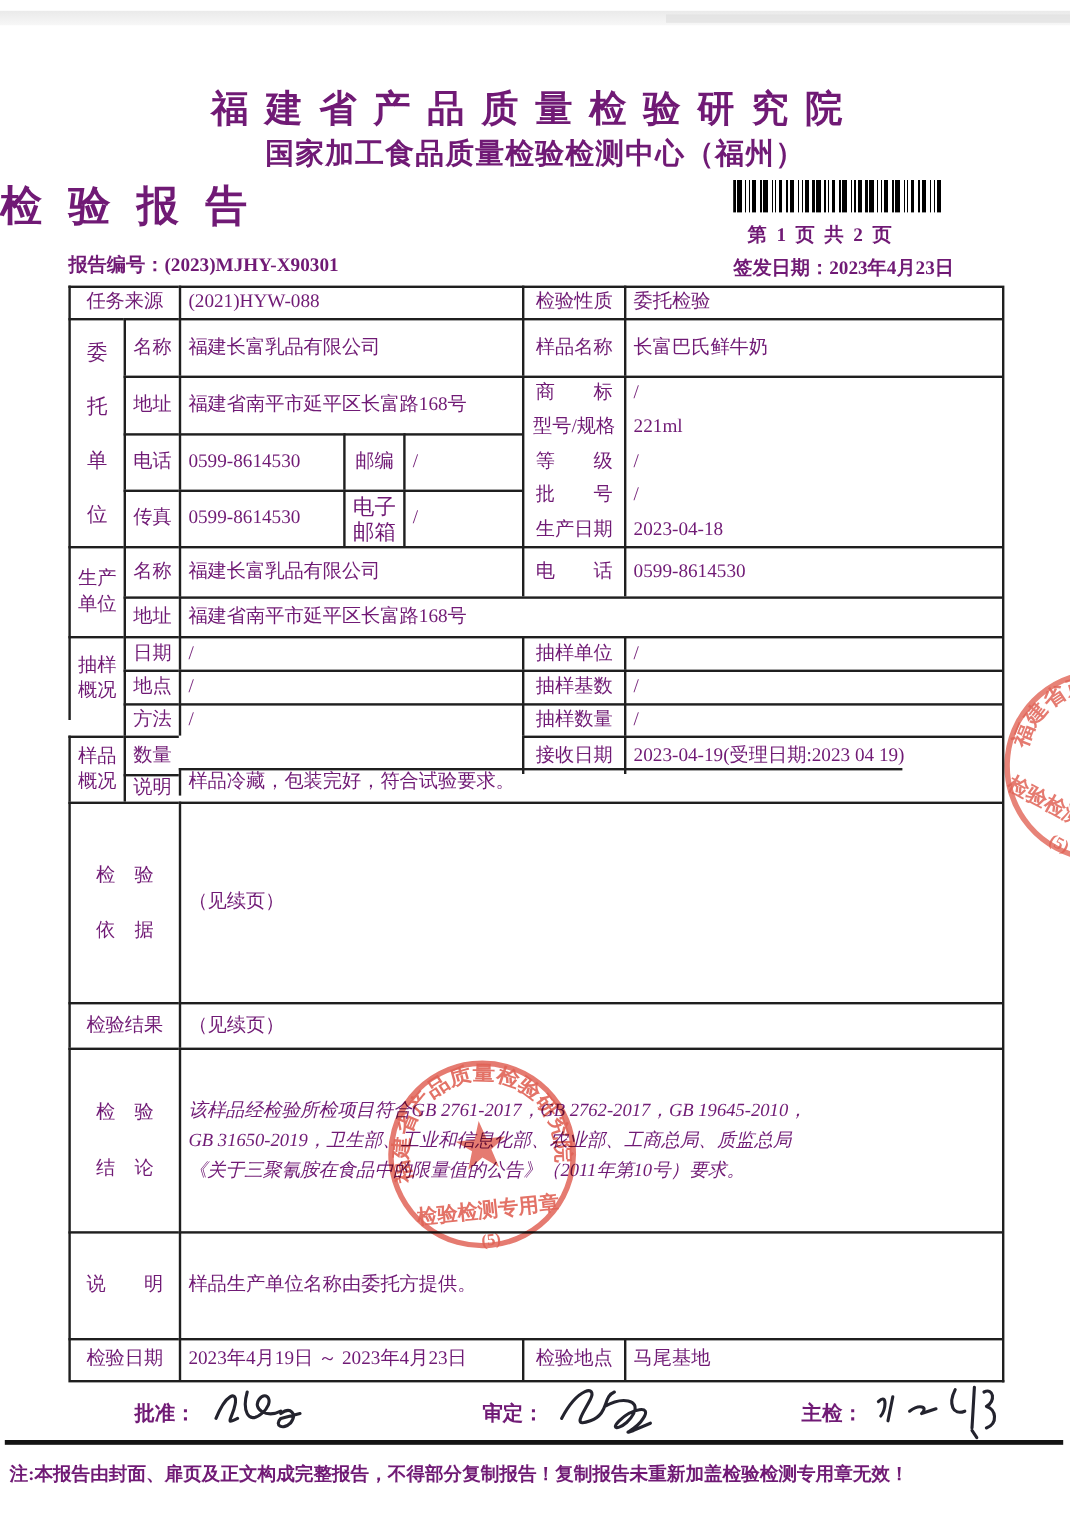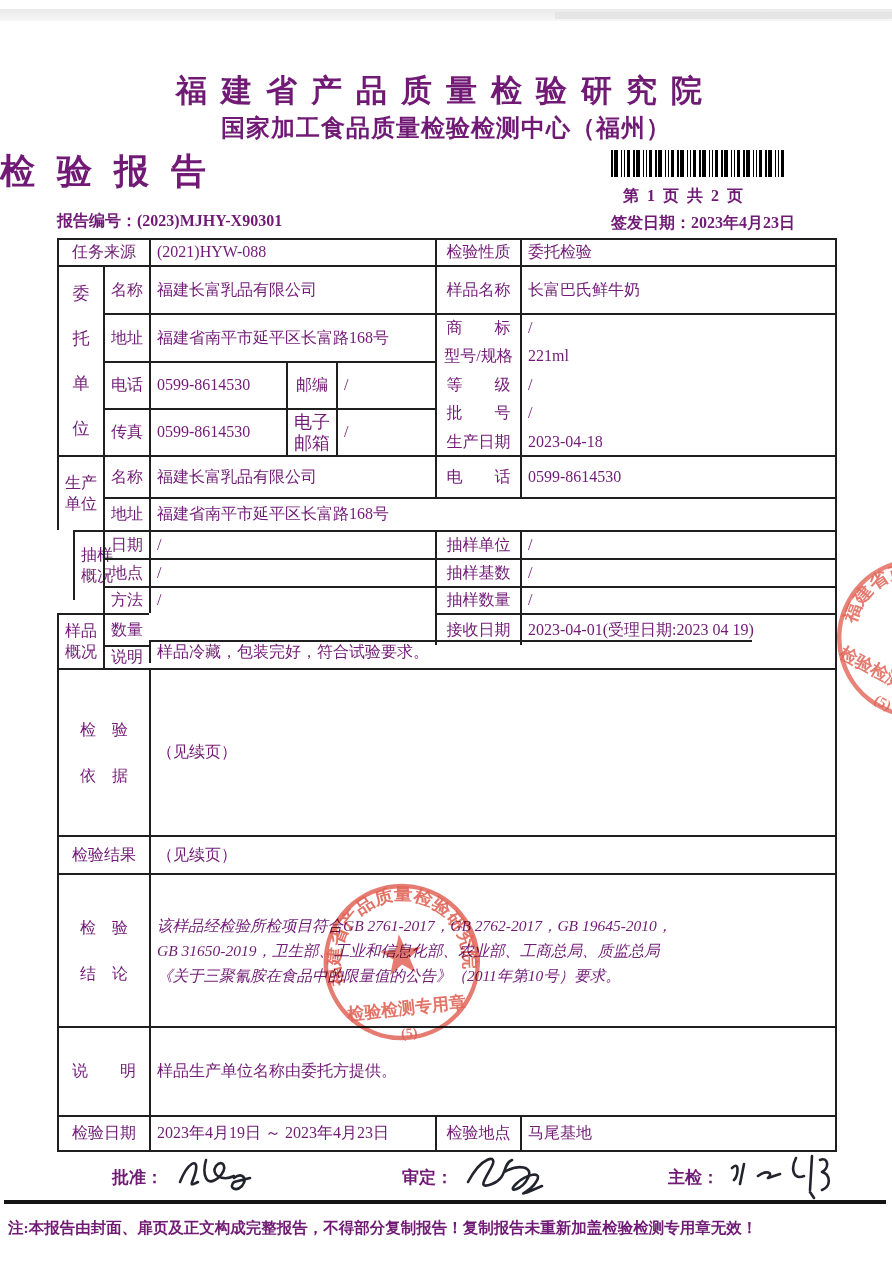--- a/index.html
+++ b/index.html
@@ -94,40 +94,40 @@
 
     <div class="cell grp" style="left:0;top:217px;width:46px;height:75px">生产
 单位</div>
     <div class="cell lbl" style="left:46px;top:217px;width:46px;height:42px">名称</div>
     <div class="cell v" style="left:92px;top:217px;width:286px;height:42px">福建长富乳品有限公司</div>
     <div class="cell lbl" style="left:378px;top:217px;width:85px;height:42px">电　　话</div>
     <div class="cell v" style="left:463px;top:217px;width:315px;height:42px">0599-8614530</div>
     <div class="cell lbl" style="left:46px;top:259px;width:46px;height:33px">地址</div>
     <div class="cell v" style="left:92px;top:259px;width:686px;height:33px">福建省南平市延平区长富路168号</div>
 
-    <div class="cell grp" style="left:16px;top:292px;width:46px;height:70px">抽样
+    <div class="cell grp" style="left:0;top:292px;width:46px;height:70px">抽样
 概况</div>
     <div class="cell lbl" style="left:46px;top:292px;width:46px;height:28px">日期</div>
     <div class="cell v" style="left:92px;top:292px;width:286px;height:28px">/</div>
     <div class="cell lbl" style="left:378px;top:292px;width:85px;height:28px">抽样单位</div>
     <div class="cell v" style="left:463px;top:292px;width:315px;height:28px">/</div>
     <div class="cell lbl" style="left:46px;top:320px;width:46px;height:28px">地点</div>
     <div class="cell v" style="left:92px;top:320px;width:286px;height:28px">/</div>
     <div class="cell lbl" style="left:378px;top:320px;width:85px;height:28px">抽样基数</div>
     <div class="cell v" style="left:463px;top:320px;width:315px;height:28px">/</div>
     <div class="cell lbl" style="left:46px;top:348px;width:46px;height:27px">方法</div>
     <div class="cell v" style="left:92px;top:348px;width:286px;height:27px">/</div>
     <div class="cell lbl" style="left:378px;top:348px;width:85px;height:27px">抽样数量</div>
     <div class="cell v" style="left:463px;top:348px;width:315px;height:27px">/</div>
 
     <div class="cell grp" style="left:0;top:375px;width:46px;height:55px">样品
 概况</div>
     <div class="cell lbl" style="left:46px;top:375px;width:46px;height:32px">数量</div>
     <div class="cell lbl" style="left:378px;top:375px;width:85px;height:32px">接收日期</div>
-    <div class="cell v" style="left:463px;top:375px;width:315px;height:32px">2023-04-01(受理日期:2023 04 19)</div>
+    <div class="cell v" style="left:463px;top:375px;width:315px;height:32px">2023-04-19(受理日期:2023 04 19)</div>
     <div class="cell lbl" style="left:46px;top:407px;width:46px;height:23px">说明</div>
     <div class="cell v" style="left:92px;top:402px;width:603px;height:23px">样品冷藏，包装完好，符合试验要求。</div>
 
     <div class="cell lbl tall2" style="left:0;top:430px;width:92px;height:167px">检　验
 依　据</div>
     <div class="cell v" style="left:92px;top:430px;width:686px;height:167px">（见续页）</div>
     <div class="cell lbl" style="left:0;top:597px;width:92px;height:38px">检验结果</div>
     <div class="cell v" style="left:92px;top:597px;width:686px;height:38px">（见续页）</div>
     <div class="cell lbl tall2" style="left:0;top:635px;width:92px;height:153px">检　验
 结　论</div>

